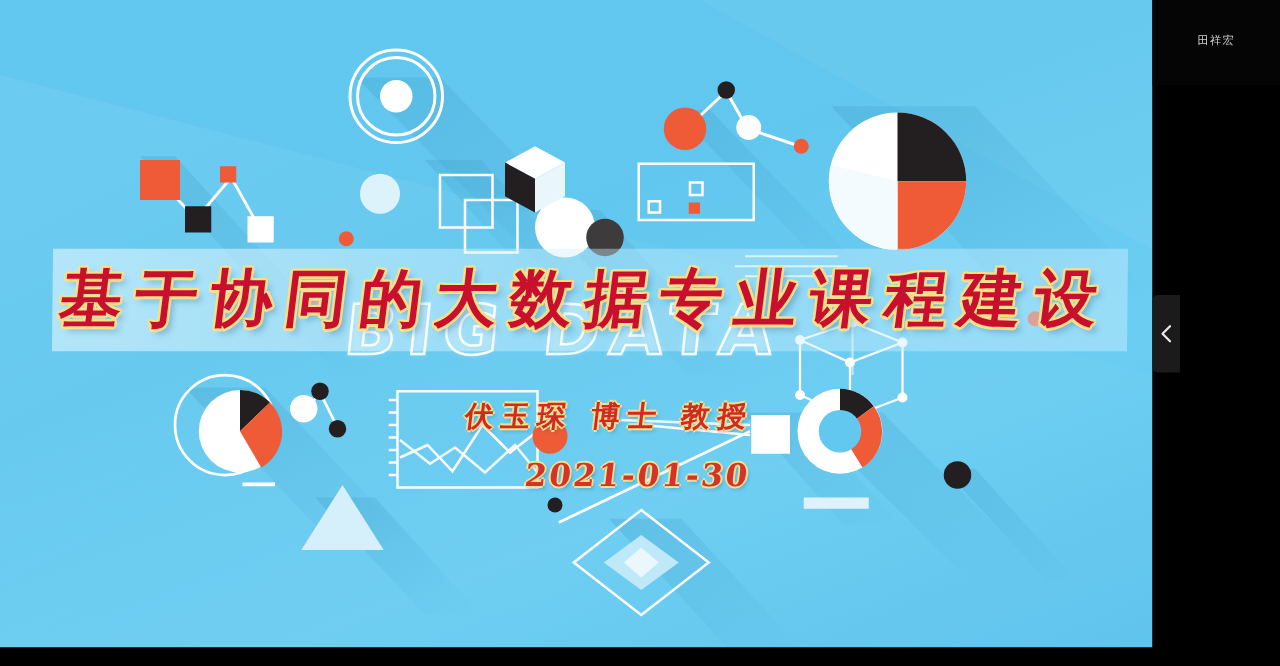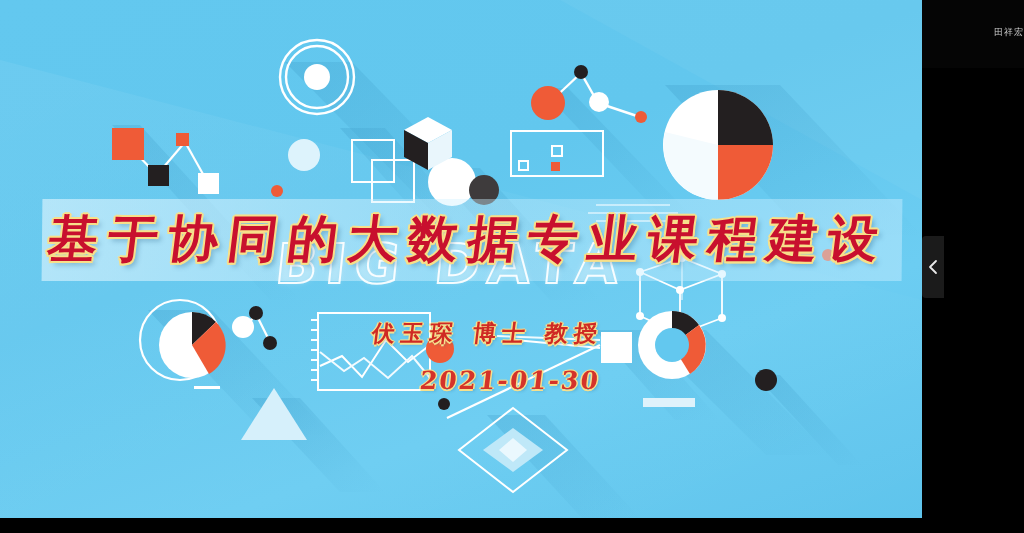--- a/index.html
+++ b/index.html
@@ -45,21 +45,21 @@
              transform:skewX(-7deg);white-space:nowrap;}
   #date{position:absolute;left:420px;top:366px;font-family:"DejaVu Serif",serif;
         font-weight:bold;font-size:25px;letter-spacing:2px;color:#d4332a;
         text-shadow:1.5px 0 0 #f6e08d,-1.5px 0 0 #f6e08d,0 1.5px 0 #f6e08d,0 -1.5px 0 #f6e08d,
                     2px 2px 3px rgba(30,90,130,.3);
         transform:skewX(-7deg);white-space:nowrap;}
 
   
   #rail{position:absolute;left:922px;top:0;width:102px;height:533px;background:#000;}
   #tile{position:absolute;left:0;top:0;width:102px;height:68px;background:#050505;}
-  #tile-name{position:absolute;left:0;top:26px;width:102px;text-align:right;
+  #tile-name{position:absolute;left:0;top:26px;width:102px;text-align:center;
              font-family:"DejaVu Sans",sans-serif;font-size:9px;color:#cfcfcf;letter-spacing:1px;}
   #collapse{position:absolute;left:0;top:236px;width:22px;height:62px;
             background:#1b1b1b;border-radius:4px 0 0 4px;
             display:flex;align-items:center;justify-content:center;cursor:pointer;}
   #collapse svg{display:block;}
 
   #bottombar{position:absolute;left:0;top:518px;width:922px;height:15px;background:#000;}
 </style>
 </head>
 <body>

